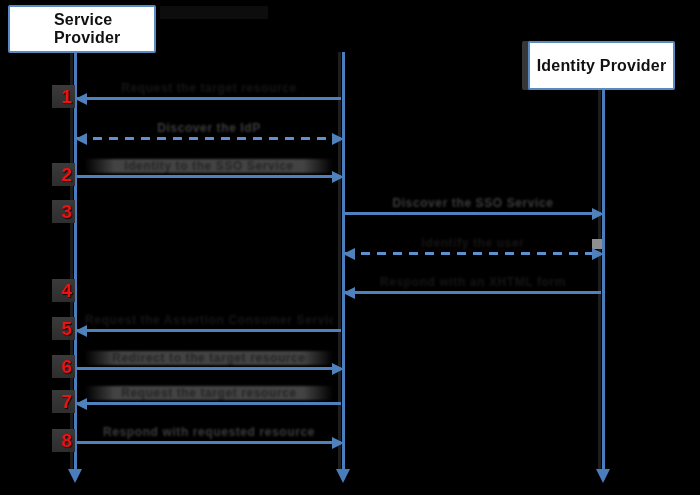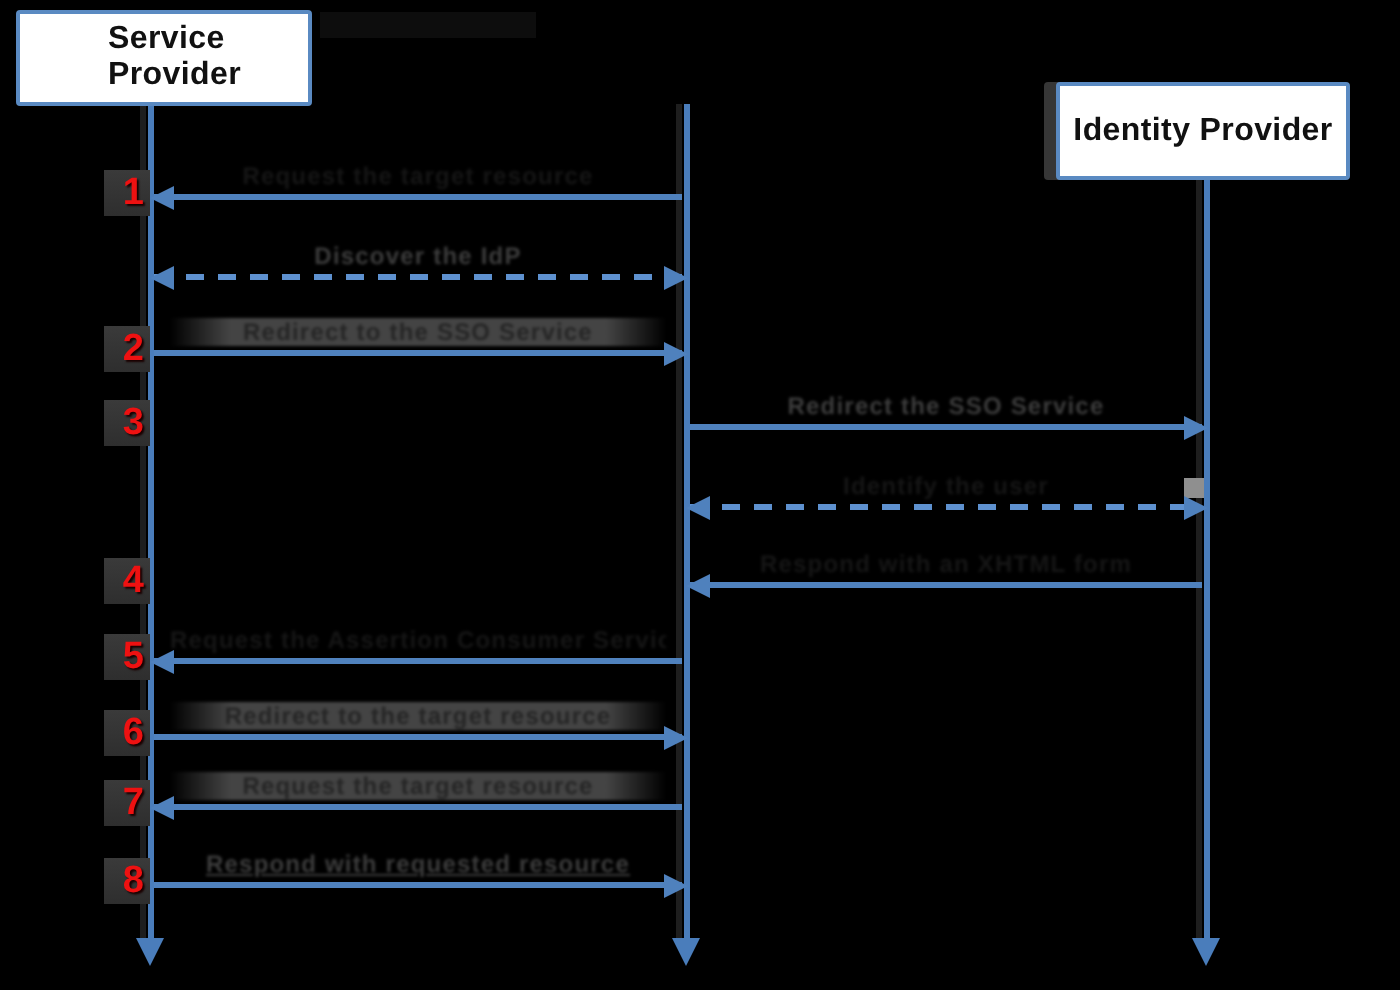--- a/index.html
+++ b/index.html
@@ -90,25 +90,25 @@
       <div class="msg-line" style="left: 77px; top: 97px; width: 264px;"></div>
       <div class="msg-head hl" style="left: 75px; top: 92.5px;"></div>
       <div class="msg-label ghost" style="left: 85px; top: 81px; width: 248px;">Request the target resource</div>
       <div class="step-num" style="top: 85px;">1</div>
       <div class="msg-line dashed" style="left: 77px; top: 137px; width: 264px;"></div>
       <div class="msg-head hl" style="left: 75px; top: 132.5px;"></div>
       <div class="msg-head hr" style="left: 332px; top: 132.5px;"></div>
       <div class="msg-label dim" style="left: 85px; top: 121px; width: 248px;">Discover the IdP</div>
       <div class="msg-line" style="left: 77px; top: 175px; width: 264px;"></div>
       <div class="msg-head hr" style="left: 332px; top: 170.5px;"></div>
-      <div class="msg-label smear" style="left: 85px; top: 159px; width: 248px;">Redirect to the SSO Service</div>
+      <div class="msg-label smear" style="left: 85px; top: 159px; width: 248px;">Identity to the SSO Service</div>
       <div class="step-num" style="top: 163px;">2</div>
       <div class="msg-line" style="left: 345px; top: 212px; width: 256px;"></div>
       <div class="msg-head hr" style="left: 592px; top: 207.5px;"></div>
-      <div class="msg-label dim" style="left: 353px; top: 196px; width: 240px;">Redirect the SSO Service</div>
+      <div class="msg-label dim" style="left: 353px; top: 196px; width: 240px;">Discover the SSO Service</div>
       <div class="step-num" style="top: 200px;">3</div>
       <div class="msg-line dashed" style="left: 345px; top: 252px; width: 256px;"></div>
       <div class="msg-head hl" style="left: 343px; top: 247.5px;"></div>
       <div class="msg-head hr" style="left: 592px; top: 247.5px;"></div>
       <div class="msg-label ghost" style="left: 353px; top: 236px; width: 240px;">Identify the user</div>
       <div class="msg-line" style="left: 345px; top: 291px; width: 256px;"></div>
       <div class="msg-head hl" style="left: 343px; top: 286.5px;"></div>
       <div class="msg-label ghost" style="left: 353px; top: 275px; width: 240px;">Respond with an XHTML form</div>
       <div class="step-num" style="top: 279px;">4</div>
       <div class="msg-line" style="left: 77px; top: 329px; width: 264px;"></div>
@@ -118,16 +118,16 @@
       <div class="msg-line" style="left: 77px; top: 367px; width: 264px;"></div>
       <div class="msg-head hr" style="left: 332px; top: 362.5px;"></div>
       <div class="msg-label smear" style="left: 85px; top: 351px; width: 248px; text-align: center;">Redirect to the target resource</div>
       <div class="step-num" style="top: 355px;">6</div>
       <div class="msg-line" style="left: 77px; top: 402px; width: 264px;"></div>
       <div class="msg-head hl" style="left: 75px; top: 397.5px;"></div>
       <div class="msg-label smear" style="left: 85px; top: 386px; width: 248px;">Request the target resource</div>
       <div class="step-num" style="top: 390px;">7</div>
       <div class="msg-line" style="left: 77px; top: 441px; width: 264px;"></div>
       <div class="msg-head hr" style="left: 332px; top: 436.5px;"></div>
-      <div class="msg-label dim" style="left: 85px; top: 425px; width: 248px; text-decoration: underline;">Respond with requested resource</div>
+      <div class="msg-label dim" style="left: 85px; top: 425px; width: 248px;">Respond with requested resource</div>
       <div class="step-num" style="top: 429px;">8</div>
     </div>
 </div>
 
 </body></html>

